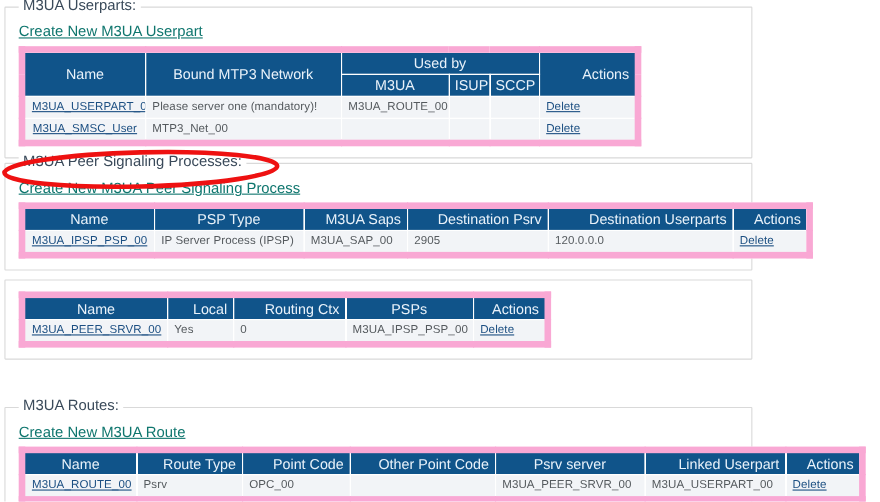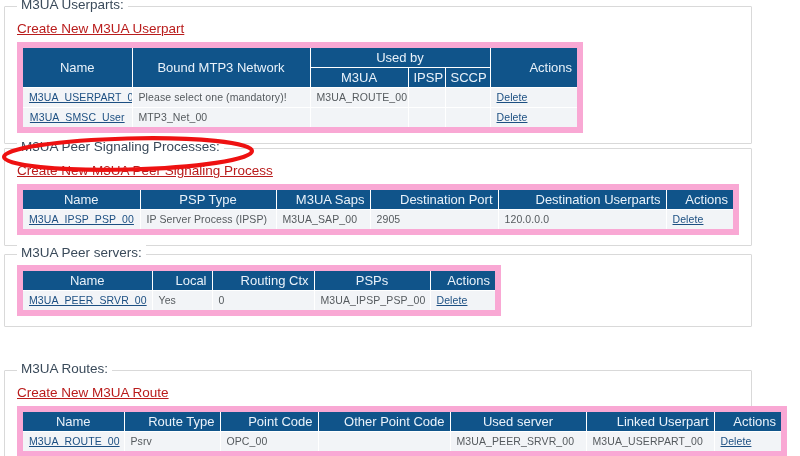--- a/index.html
+++ b/index.html
@@ -14,21 +14,21 @@
   #page {
     position: relative;
     width: 800px; height: 456px;
     background: #ffffff;
   }
 
   
   .section {
     position: absolute;
     left: 4px;
-    width: 748px;
+    width: 680px;
     border: 1px solid #d9d9d9;
     border-radius: 1px;
     padding: 0;
   }
   .section-legend {
     position: absolute;
     top: -10px;
     left: 12px;
     background: #ffffff;
     padding: 0 4px;
@@ -36,21 +36,21 @@
     line-height: 16px;
     color: #3a4a5a;
     white-space: nowrap;
   }
   .section-inner { padding: 10px 12px 10px 12px; }
 
   .create-link {
     display: inline-block;
     font-size: 13.5px;
     line-height: 17px;
-    color: #b91c1c;
+    color: #0f766e;
     text-decoration: underline;
     cursor: pointer;
     margin: 3px 0 5px 0;
   }
 
   
   table.grid {
     border-collapse: collapse;
     border: 6px solid #f9a8d4;
     font-size: 10.5px;
@@ -118,30 +118,30 @@
         </colgroup>
         <thead>
           <tr>
             <th rowspan="2">Name</th>
             <th rowspan="2">Bound MTP3 Network</th>
             <th colspan="3">Used by</th>
             <th rowspan="2" class="lft">Actions</th>
           </tr>
           <tr>
             <th>M3UA</th>
-            <th>IPSP</th>
+            <th>ISUP</th>
             <th>SCCP</th>
           </tr>
         </thead>
         <tbody>
           <tr>
             <td class="name-cell">
               <a class="rowlink">M3UA_USERPART_00</a>
             </td>
-            <td>Please select one (mandatory)!</td>
+            <td>Please server one (mandatory)!</td>
             <td>M3UA_ROUTE_00</td>
             <td></td>
             <td></td>
             <td>
               <a class="del">Delete</a>
             </td>
           </tr>
           <tr>
             <td class="name-cell">
               <a class="rowlink">M3UA_SMSC_User</a>
@@ -171,21 +171,21 @@
             <col style="width:94px">
           <col style="width:128px">
             <col style="width:168px">
             <col style="width:70px">
         </colgroup>
         <thead>
           <tr>
             <th>Name</th>
             <th>PSP Type</th>
             <th class="lft">M3UA Saps</th>
-            <th class="lft">Destination Port</th>
+            <th class="lft">Destination Psrv</th>
             <th class="lft">Destination Userparts</th>
             <th class="lft">Actions</th>
           </tr>
         </thead>
         <tbody>
           <tr>
             <td class="name-cell">
               <a class="rowlink">M3UA_IPSP_PSP_00</a>
             </td>
             <td>IP Server Process (IPSP)</td>
@@ -195,21 +195,20 @@
             <td>
               <a class="del">Delete</a>
             </td>
           </tr>
         </tbody>
       </table>
     </div>
   </div>
 
   <div class="section" style="top:254px;">
-    <div class="section-legend">M3UA Peer servers:</div>
     <div class="section-inner">
 
       <table class="grid" style="width:478px;">
         <colgroup>
           <col style="width:132px">
             <col style="width:60px">
             <col style="width:102px">
           <col style="width:116px">
             <col style="width:68px">
         </colgroup>
@@ -253,21 +252,21 @@
             <col style="width:136px">
             <col style="width:128px">
           <col style="width:70px">
         </colgroup>
         <thead>
           <tr>
             <th>Name</th>
             <th class="lft">Route Type</th>
             <th class="lft">Point Code</th>
             <th class="lft">Other Point Code</th>
-            <th>Used server</th>
+            <th>Psrv server</th>
             <th class="lft">Linked Userpart</th>
             <th class="lft">Actions</th>
           </tr>
         </thead>
         <tbody>
           <tr>
             <td class="name-cell">
               <a class="rowlink">M3UA_ROUTE_00</a>
             </td>
             <td>Psrv</td>

